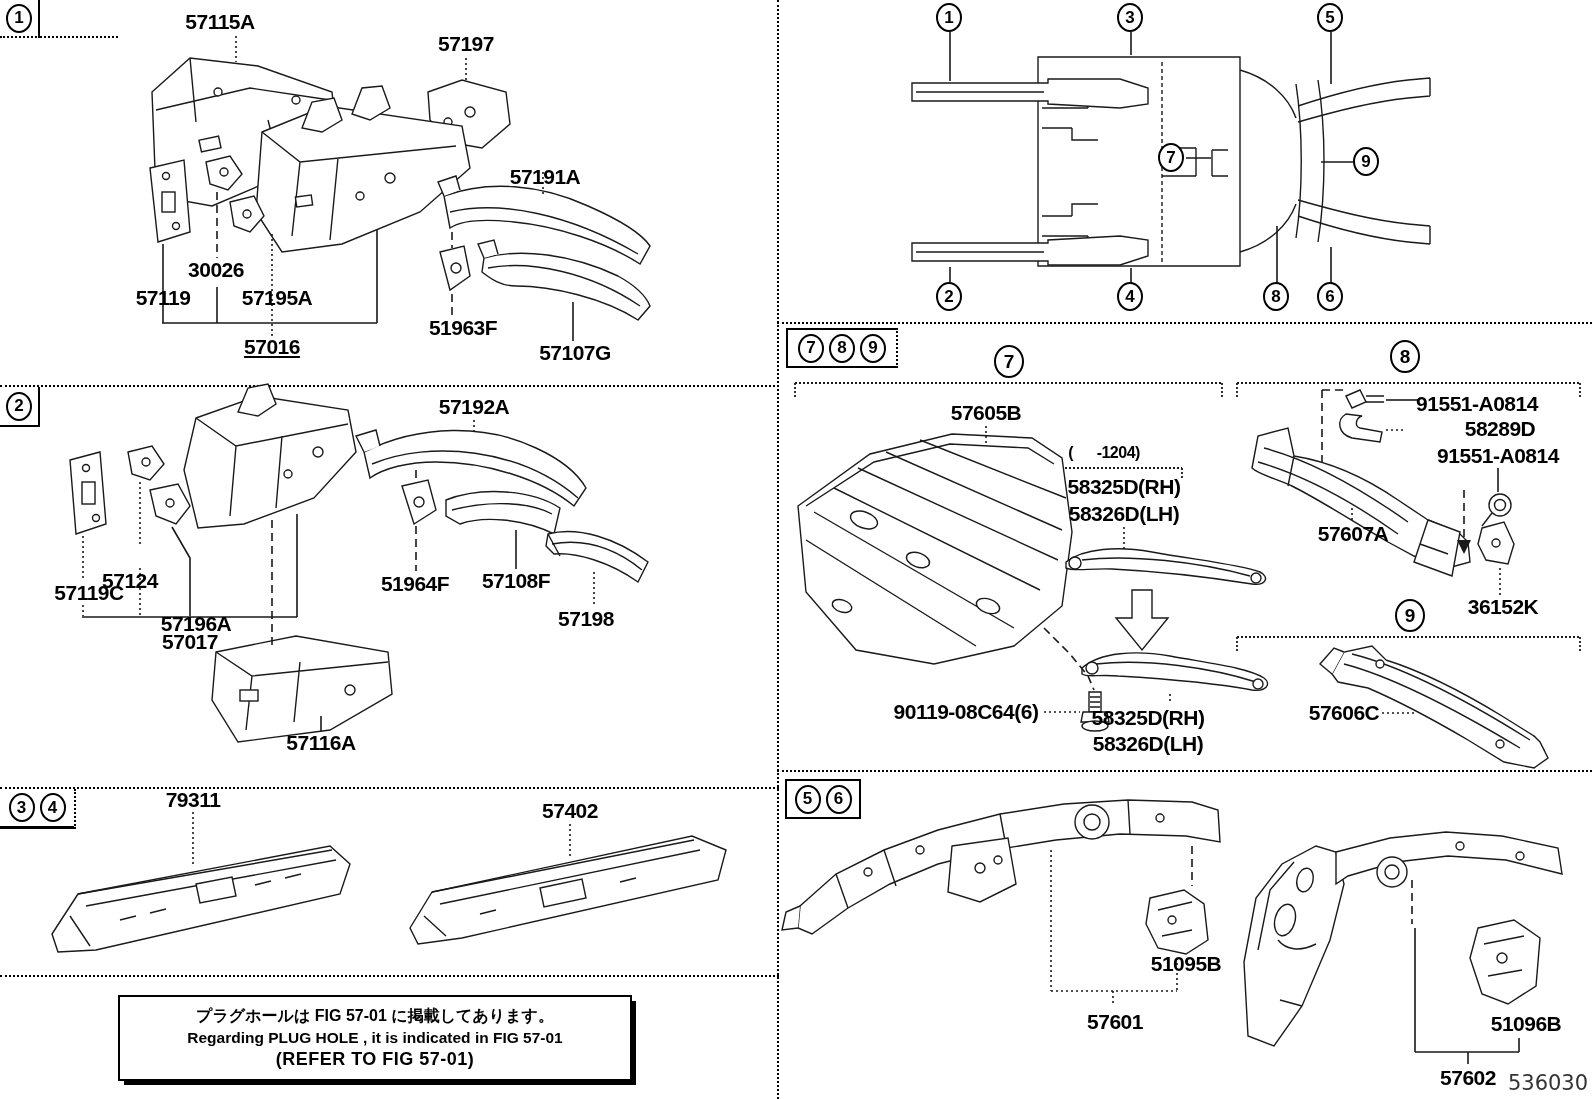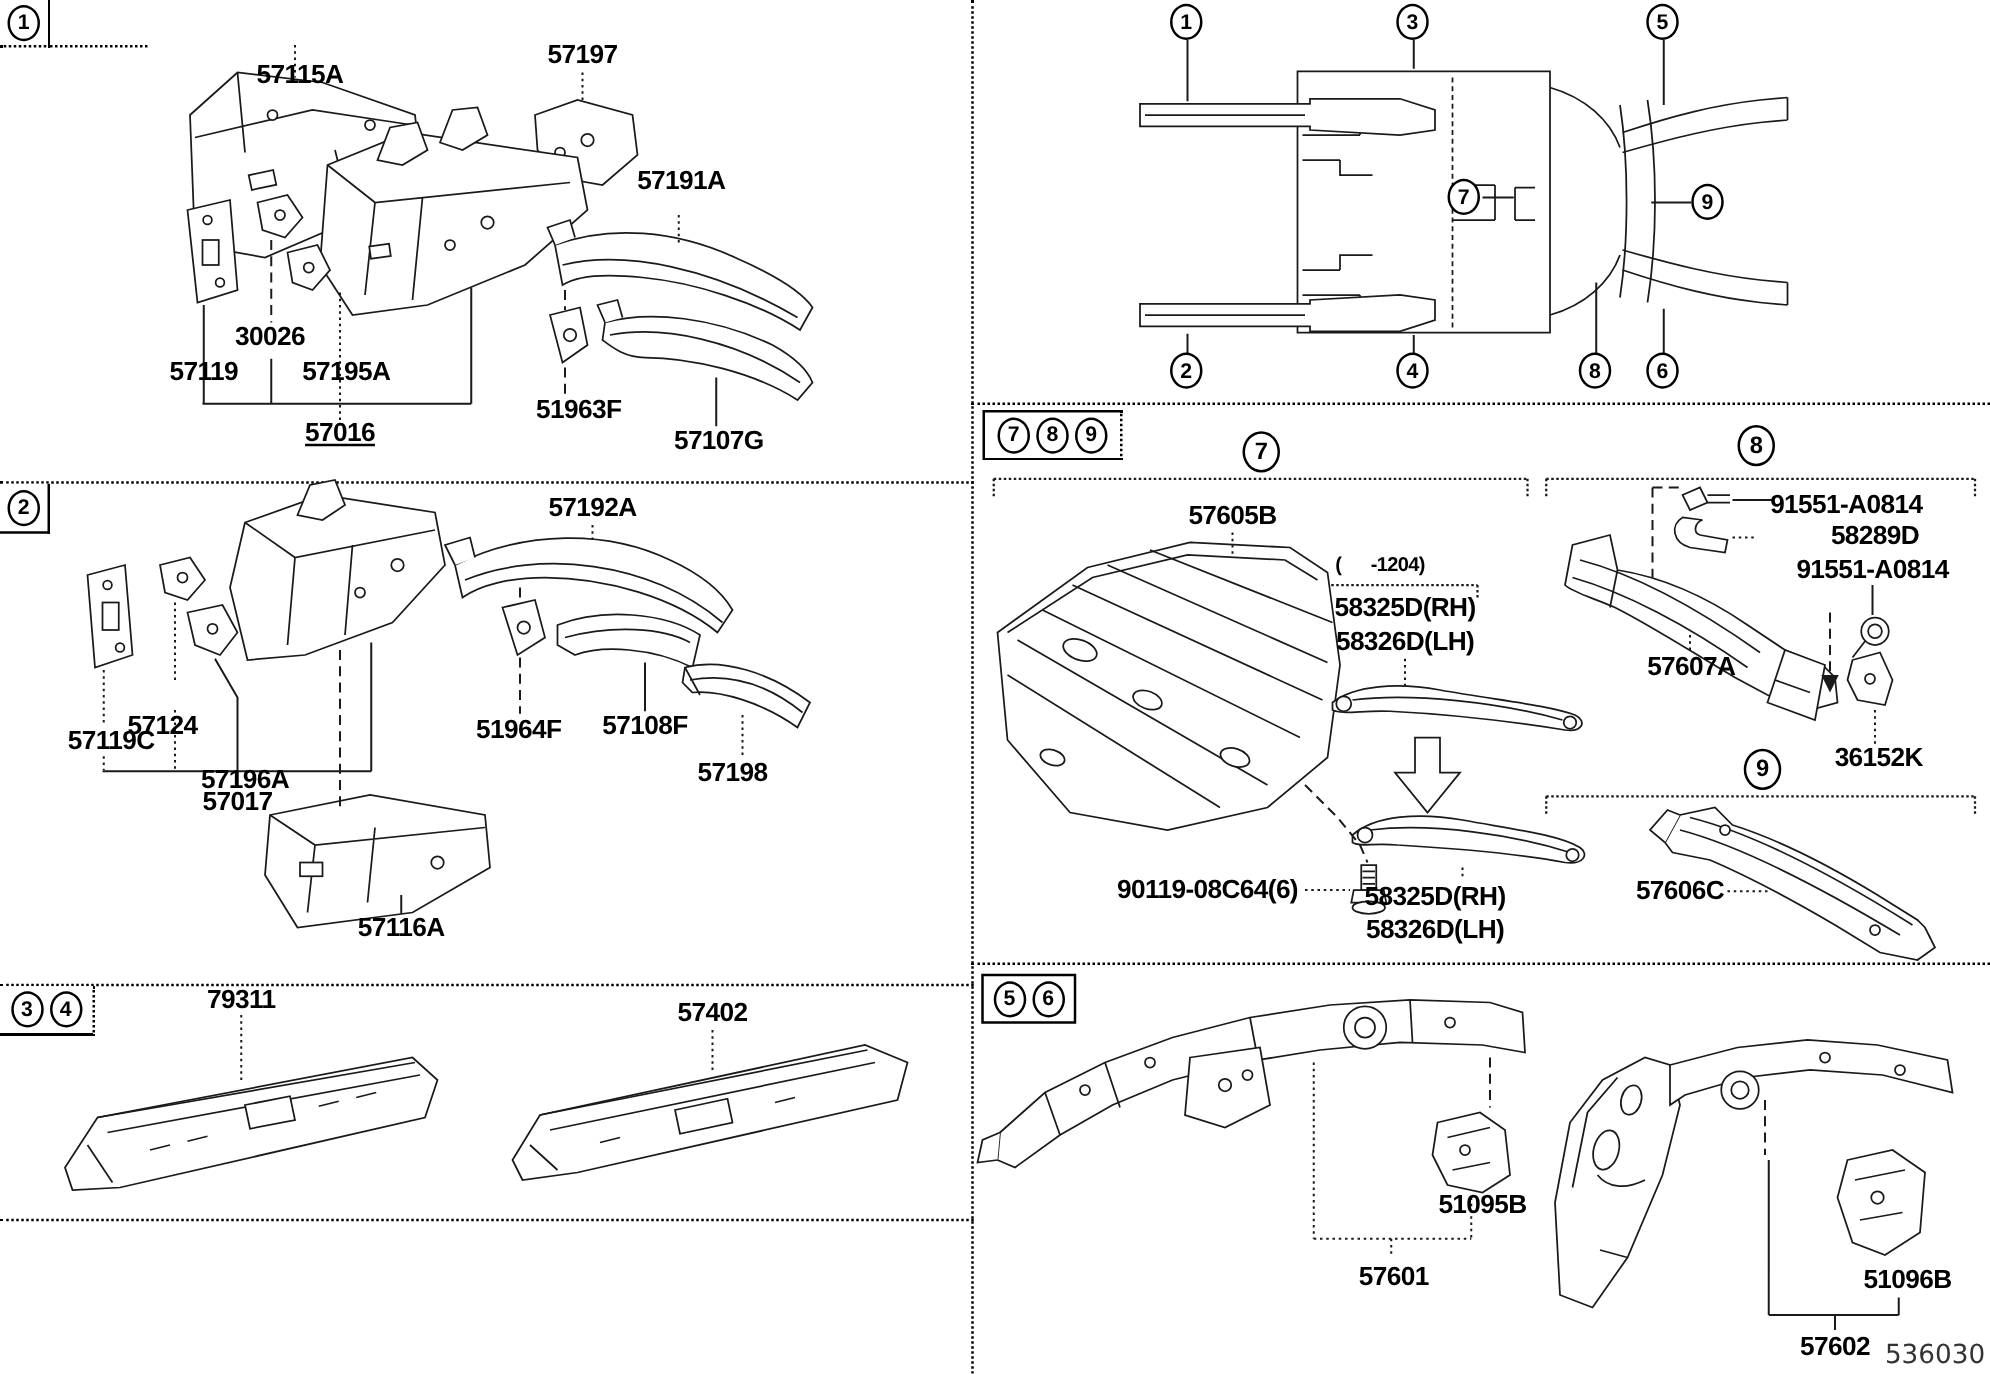--- a/index.html
+++ b/index.html
@@ -369,23 +369,23 @@
       <circle class="s" cx="1502" cy="958" r="5"></circle>
     </g>
     <g>
       <path class="dl" d="M1192,846 V886"></path>
       <path class="ld" d="M1051,850 V991 M1051,991 H1177 M1177,958 V991 M1113,991 V1006"></path>
       <path class="dl" d="M1412,880 V924"></path>
       <path class="sl" d="M1415,928 V1052 M1415,1052 H1519 M1519,1038 V1052 M1468,1052 V1064"></path>
     </g>
   </svg>
 
-  <div class="pn" style="left:240px;top:22px;margin-top:38px;">57115A</div>
+  <div class="pn" style="left:220px;top:22px;">57115A</div>
   <div class="pn" style="left:466px;top:44px;">57197</div>
-  <div class="pn" style="left:545px;top:145px;">57191A</div>
+  <div class="pn" style="left:545px;top:177px;">57191A</div>
   <div class="pn" style="left:216px;top:270px;">30026</div>
   <div class="pn" style="left:163px;top:298px;">57119</div>
   <div class="pn" style="left:277px;top:298px;">57195A</div>
   <div class="pn" style="left:272px;top:347px;text-decoration:underline;">57016</div>
   <div class="pn" style="left:463px;top:328px;">51963F</div>
   <div class="pn" style="left:575px;top:353px;">57107G</div>
 
   <div class="pn" style="left:474px;top:407px;">57192A</div>
   <div class="pn" style="left:130px;top:557px;margin-top:24px;">57124</div>
   <div class="pn" style="left:89px;top:593px;">57119C</div>
@@ -451,16 +451,21 @@
   <div class="co sec" style="left:994px;top:345px;">
       <span>7</span>
     </div>
   <div class="co sec" style="left:1390px;top:340px;">
       <span>8</span>
     </div>
   <div class="co sec" style="left:1395px;top:599px;">
       <span>9</span>
     </div>
 
+  <div class="note">
+    <div class="l1">プラグホールは FIG 57-01 に掲載してあります。</div>
+    <div class="l2">Regarding  PLUG  HOLE , it is indicated in FIG 57-01</div>
+    <div class="l3">(REFER TO FIG 57-01)</div>
+  </div>
 
   <div class="fig" style="left:1548px;top:1083px;">536030</div>
 
 </div>
 
 </body></html>

